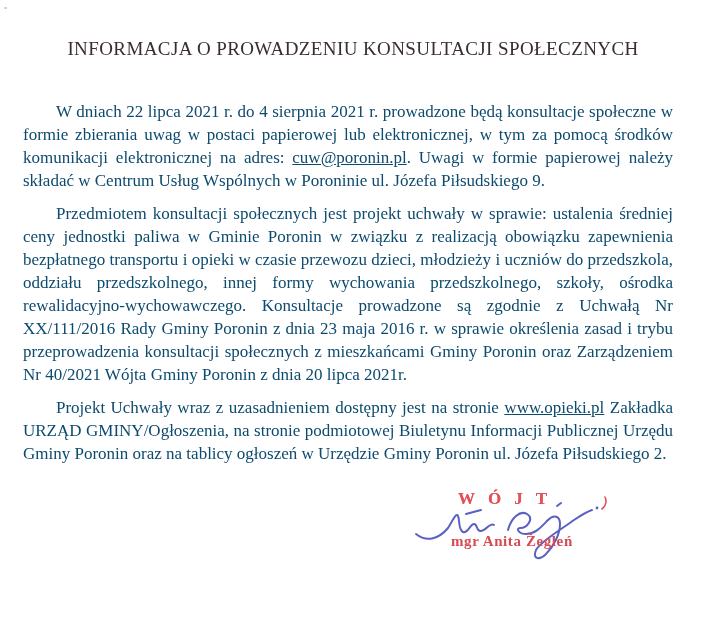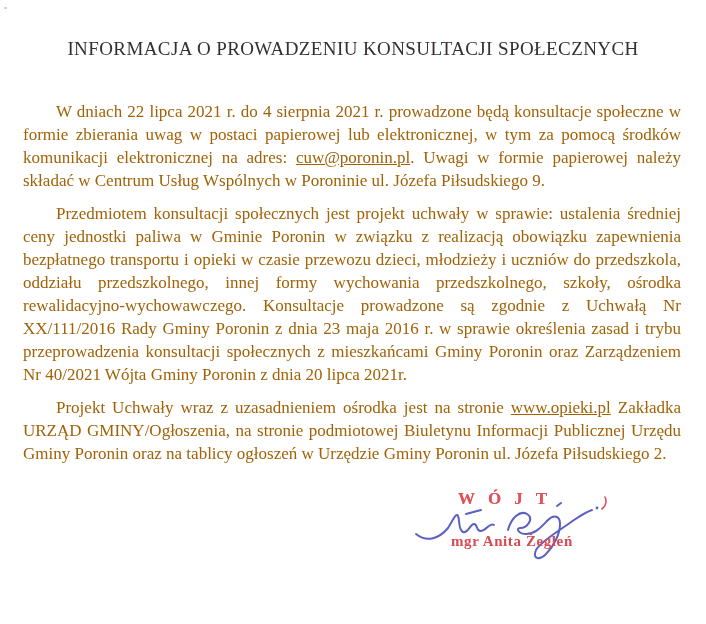--- a/index.html
+++ b/index.html
@@ -25,26 +25,26 @@
     text-align: center;
     font-size: 19px;
     font-weight: normal;
     letter-spacing: 0.4px;
     color: #382d33;
   }
   .content {
     margin: 40px 17px 0 23px;
   }
   .content p {
-    margin: 0 8px 10px 0;
+    margin: 0 16px 10px 0;
     text-indent: 33px;
     text-align: justify;
     font-size: 17px;
     line-height: 23px;
-    color: #a16207;
+    color: #0c4a6e;
   }
   .doc-link {
     text-decoration: underline;
     color: inherit;
   }
   .sig-block {
     position: absolute;
     left: 0;
     top: 488px;
     width: 706px;
@@ -92,21 +92,21 @@
   <div class="speck"></div>
 
   <h1 class="title">INFORMACJA O PROWADZENIU KONSULTACJI SPOŁECZNYCH</h1>
 
   <div class="content">
 
     <p><span>W dniach 22 lipca 2021 r. do 4 sierpnia 2021 r. prowadzone będą konsultacje społeczne w formie zbierania uwag w postaci papierowej lub elektronicznej, w tym za pomocą środków komunikacji elektronicznej na adres: </span><span class="doc-link">cuw@poronin.pl</span><span>. Uwagi w formie papierowej należy składać w Centrum Usług Wspólnych w Poroninie ul. Józefa Piłsudskiego 9.</span></p>
 
     <p>Przedmiotem konsultacji społecznych jest projekt uchwały w sprawie: ustalenia średniej ceny jednostki paliwa w Gminie Poronin w związku z realizacją obowiązku zapewnienia bezpłatnego transportu i opieki w czasie przewozu dzieci, młodzieży i uczniów do przedszkola, oddziału przedszkolnego, innej formy wychowania przedszkolnego, szkoły, ośrodka rewalidacyjno-wychowawczego. Konsultacje prowadzone są zgodnie z Uchwałą Nr XX/111/2016 Rady Gminy Poronin z dnia 23 maja 2016 r. w sprawie określenia zasad i trybu przeprowadzenia konsultacji społecznych z mieszkańcami Gminy Poronin oraz Zarządzeniem Nr 40/2021 Wójta Gminy Poronin z dnia 20 lipca 2021r.</p>
 
-    <p><span>Projekt Uchwały wraz z uzasadnieniem ośrodka jest na stronie </span><span class="doc-link">www.opieki.pl</span><span> Zakładka URZĄD GMINY/Ogłoszenia, na stronie podmiotowej Biuletynu Informacji Publicznej Urzędu Gminy Poronin oraz na tablicy ogłoszeń w Urzędzie Gminy Poronin ul. Józefa Piłsudskiego 2.</span></p>
+    <p><span>Projekt Uchwały wraz z uzasadnieniem dostępny jest na stronie </span><span class="doc-link">www.opieki.pl</span><span> Zakładka URZĄD GMINY/Ogłoszenia, na stronie podmiotowej Biuletynu Informacji Publicznej Urzędu Gminy Poronin oraz na tablicy ogłoszeń w Urzędzie Gminy Poronin ul. Józefa Piłsudskiego 2.</span></p>
 
   </div>
 
   <div class="sig-block">
 
     <div class="wojt">WÓJT</div>
 
     <svg class="stamp-tick" width="9" height="15" viewBox="0 0 9 15">
       <path d="M 5 1 C 7 5, 6 10, 2 13" fill="none" stroke="#e2505a" stroke-width="1.6" stroke-linecap="round"></path>
     </svg>

